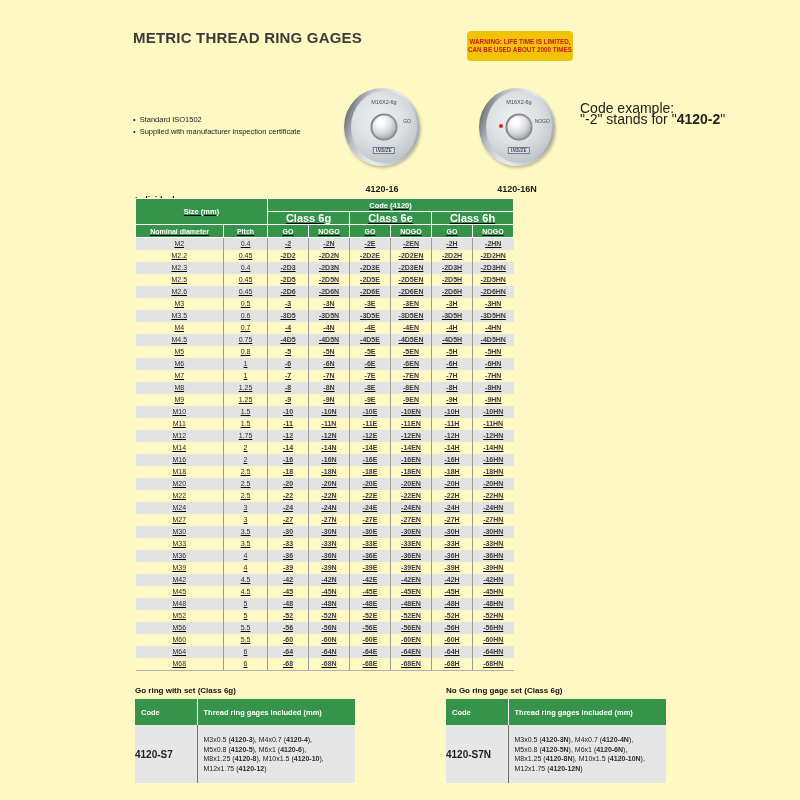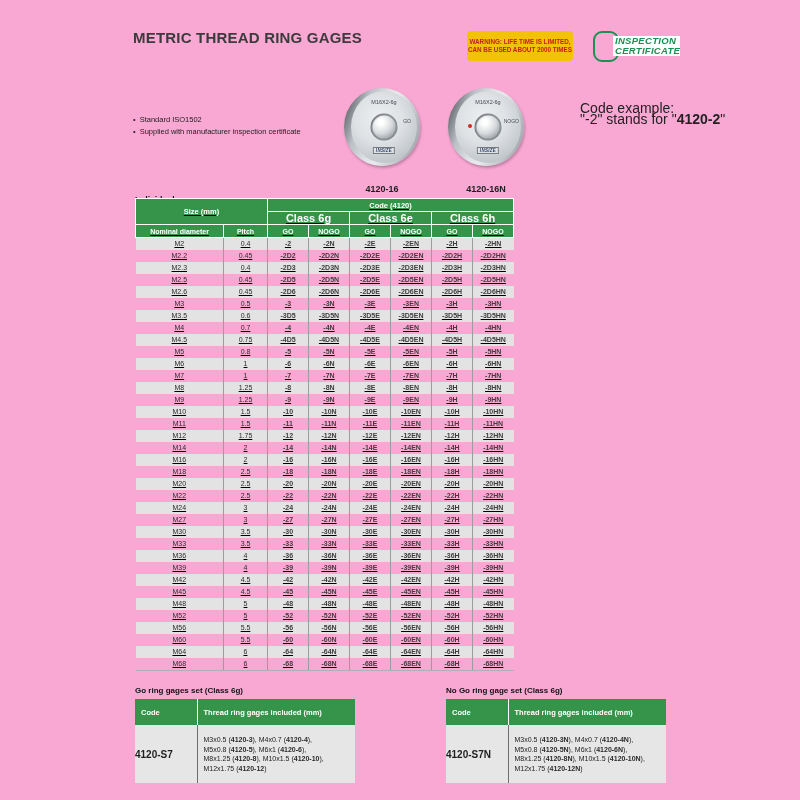--- a/index.html
+++ b/index.html
@@ -1,18 +1,18 @@
 <!DOCTYPE html>
 <html><head>
 <meta charset="utf-8">
 <style>
   * { margin:0; padding:0; box-sizing:border-box; }
   html,body { background:#fff; }
   body { font-family:"Liberation Sans", sans-serif; }
-  .page { position:relative; width:800px; height:800px; background:#f9a8d4; overflow:hidden; }
+  .page { position:relative; width:800px; height:800px; background:#fef9c3; overflow:hidden; }
 
   .title { position:absolute; left:133px; top:29px; font-size:15px; font-weight:bold; color:#3b3b3b; letter-spacing:.2px; }
 
   .warning { position:absolute; left:467px; top:31px; width:106px; height:30px; background:#f2c207; border-radius:4px; text-align:center; padding-top:7px; }
   .warning div { font-size:6.3px; font-weight:bold; color:#c41f1f; line-height:8px; }
 
   .cert { position:absolute; left:593px; top:27px; width:90px; height:42px; }
   .cert-icon { position:absolute; left:0; top:4px; width:26px; height:31px; border:2.5px solid #1a9150; border-radius:9px; }
   .cert-text { position:absolute; left:20px; top:9px; background:#fff; padding-left:2px; }
   .cert-text div { font-size:9.5px; font-weight:bold; font-style:italic; color:#1a9150; line-height:10px; letter-spacing:.3px; }
@@ -68,46 +68,39 @@
 
 <div class="page">
 
   <div class="title">METRIC THREAD RING GAGES</div>
 
   <div class="warning">
     <div>WARNING: LIFE TIME IS LIMITED,</div>
     <div>CAN BE USED ABOUT 2000 TIMES</div>
   </div>
 
-  <div class="cert">
-    <span class="cert-icon"></span>
-    <div class="cert-text">
-      <div>INSPECTION</div>
-      <div>CERTIFICATE</div>
-    </div>
-  </div>
 
   <ul class="features">
     <li>Standard ISO1502</li>
     <li>Supplied with manufacturer inspection certificate</li>
   </ul>
 
   <div class="gage" style="left:342px;">
     <div class="ring">
       <div class="face">
         <div class="face-text">M16X2-6g</div>
         <div class="marking">GO</div>
         <div class="hole"></div>
         <div class="brand">INSIZE</div>
       </div>
     </div>
     <div class="gage-code">4120-16</div>
   </div>
 
-  <div class="gage" style="left:446px;">
+  <div class="gage" style="left:477px;">
     <div class="ring">
       <div class="face">
         <div class="face-text">M16X2-6g</div>
         <div class="marking nogo">NOGO</div>
         <div class="red-dot"></div>
         <div class="hole"></div>
         <div class="brand">INSIZE</div>
       </div>
     </div>
     <div class="gage-code">4120-16N</div>
@@ -510,21 +503,21 @@
           <td class="code">-68N</td>
           <td class="code">-68E</td>
           <td class="code">-68EN</td>
           <td class="code">-68H</td>
           <td class="code">-68HN</td>
         </tr>
       </tbody>
   </table>
 
   <div class="set" style="left:135px;">
-    <div class="set-title">Go ring gages set (Class 6g)</div>
+    <div class="set-title">Go ring with set (Class 6g)</div>
     <table>
       <tbody>
           <tr>
         <th class="th-code" style="width:62px">Code</th>
         <th class="th-desc">Thread ring gages included (mm)</th>
       </tr>
       <tr>
         <td class="td-code">4120-S7</td>
         <td class="td-desc">
               <div><span>M3x0.5 (</span><b>4120-3</b><span>), M4x0.7 (</span><b>4120-4</b><span>),</span></div>

